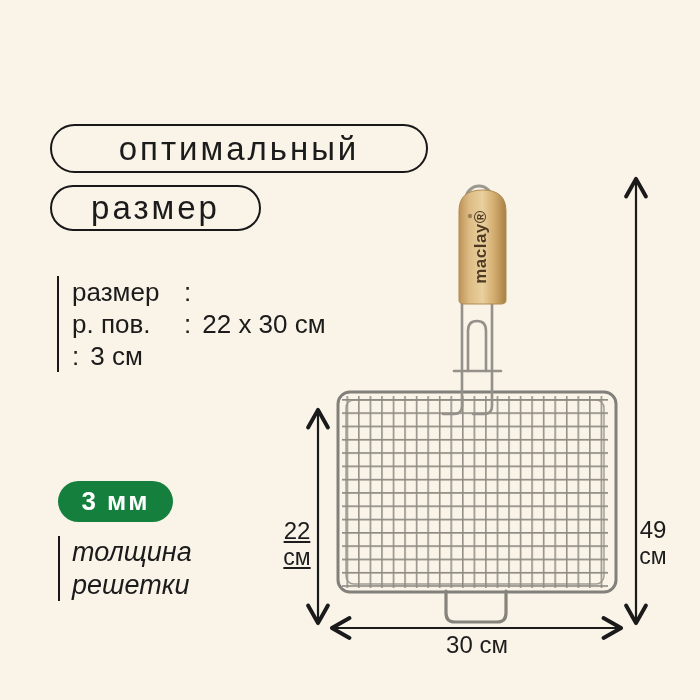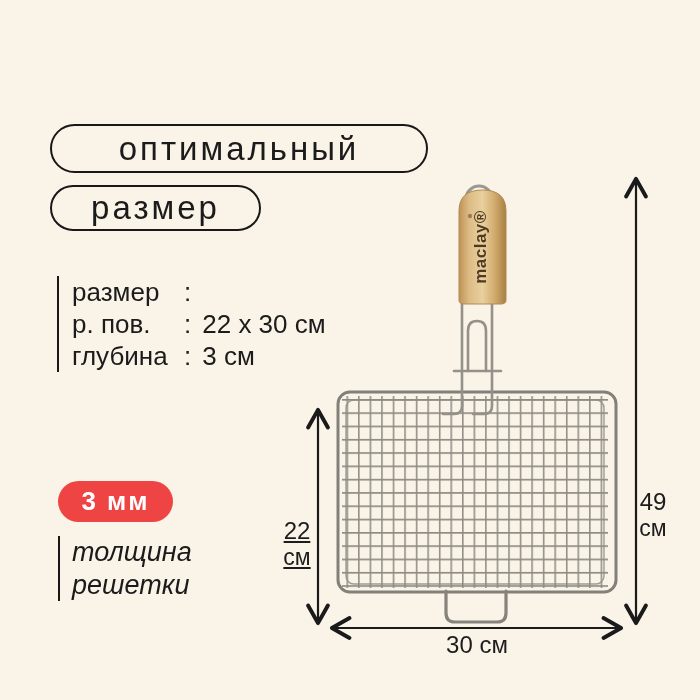--- a/index.html
+++ b/index.html
@@ -28,37 +28,37 @@
     display:flex;flex-direction:column;justify-content:center;
     height:96px;
   }
   .spec-row{display:flex;font-size:26px;line-height:32px;white-space:nowrap;}
   .spec-label{width:112px;flex:0 0 auto;}
   .spec-colon{flex:0 0 auto;}
   .spec-value{margin-left:11px;flex:0 0 auto;}
 
   .badge{
     position:absolute;left:58px;top:481px;width:115px;height:41px;
-    background:#ef4444;color:#fff;border-radius:22px;
+    background:#15803d;color:#fff;border-radius:22px;
     display:flex;align-items:center;justify-content:center;
     font-size:26px;font-weight:bold;letter-spacing:2px;
     box-sizing:border-box;
   }
   .thickness-text{
     position:absolute;left:58px;top:536px;
     border-left:2.5px solid #181818;
     padding-left:12px;
     font-size:27px;line-height:32.5px;font-style:italic;
   }
   .dim-label{
     position:absolute;text-align:center;
     font-size:24px;line-height:27px;color:#1c1c1c;
   }
   #dim22{left:272px;top:517px;width:50px;text-decoration:underline;}
-  #dim49{left:631px;top:488px;width:44px;}
+  #dim49{left:631px;top:516px;width:44px;}
   #dim30{left:397px;top:631px;width:160px;}
   .dim-unit{font-size:23px;display:block;}
   .dim-val{display:block;}
   svg.scene{position:absolute;left:0;top:0;}
 </style>
 </head>
 <body>
 
 <svg class="scene" width="700" height="700" viewBox="0 0 700 700">
   <defs>
@@ -118,21 +118,20 @@
   <div class="spec-row">
     <span class="spec-label">размер</span>
     <span class="spec-colon">:</span>
   </div>
   <div class="spec-row">
     <span class="spec-label">р. пов.</span>
     <span class="spec-colon">:</span>
     <span class="spec-value">22 x 30 см</span>
   </div>
   <div class="spec-row">
-    <span class="spec-label">глубина</span>
     <span class="spec-colon">:</span>
     <span class="spec-value">3 см</span>
   </div>
 </div>
 
 <div class="badge">
   <span>3 мм</span>
 </div>
 <div class="thickness-text">
   <div>толщина</div>

